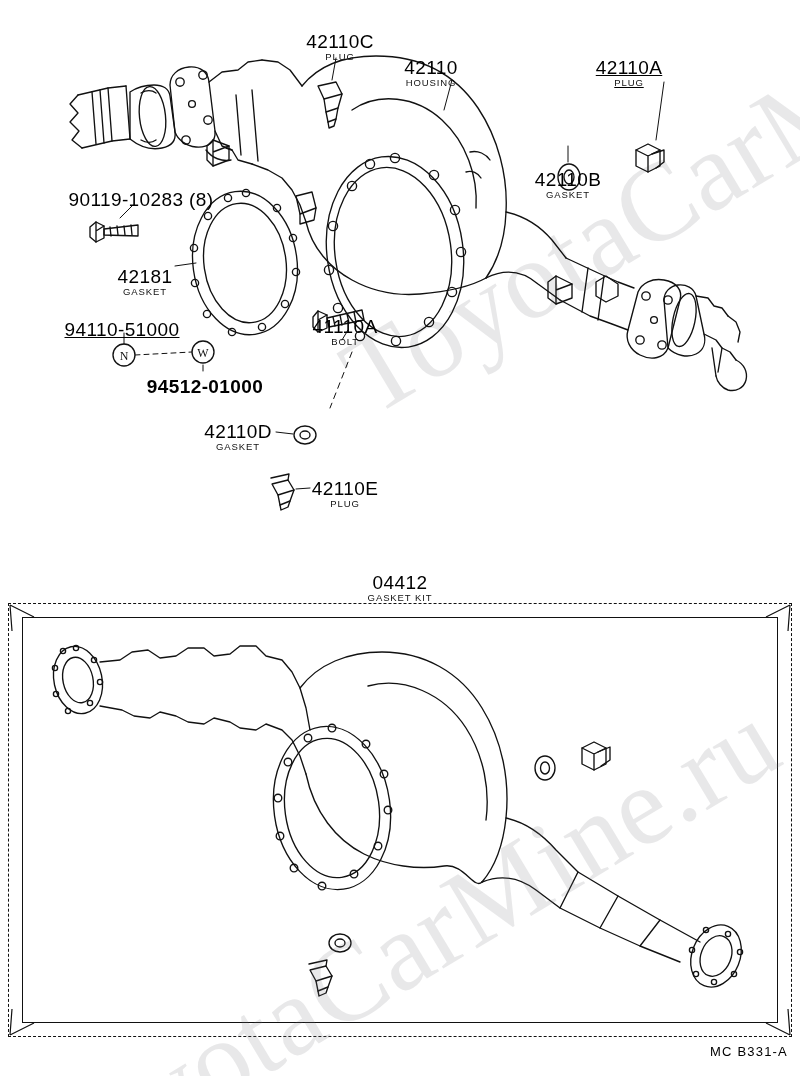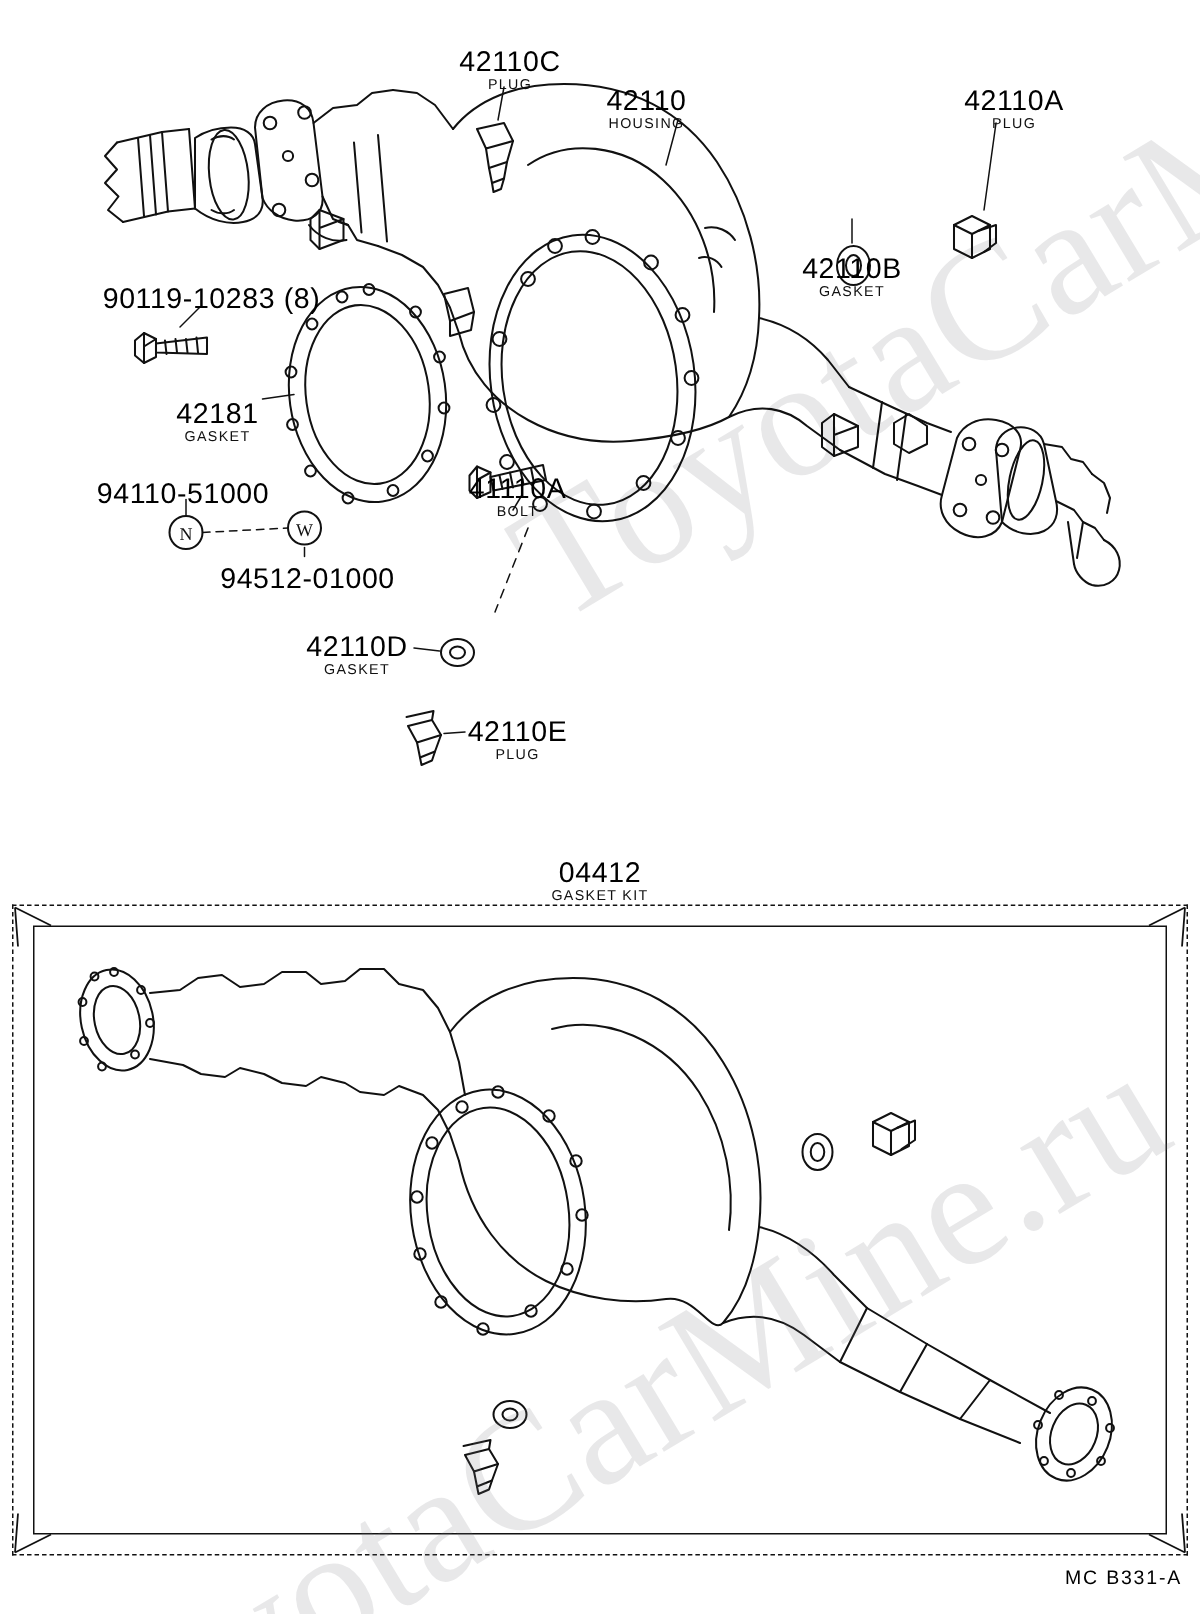--- a/index.html
+++ b/index.html
@@ -365,39 +365,39 @@
   <div class="lbl" style="left:431px; top:58px; transform:translateX(-50%);">
     <span class="num">42110</span>
     <span class="sub">HOUSING</span>
   </div>
 
   <div class="lbl" style="left:568px; top:138px; transform:translateX(-50%);margin-top:32px;">
     <span class="num">42110B</span>
     <span class="sub">GASKET</span>
   </div>
 
-  <div class="lbl" style="left:676px; top:58px; transform:translateX(-50%);">
+  <div class="lbl" style="left:629px; top:58px; transform:translateX(-50%);text-decoration:underline;">
     <span class="num">42110A</span>
     <span class="sub">PLUG</span>
   </div>
 
   <div class="lbl" style="left:141px; top:190px; transform:translateX(-50%);text-align:right;">
     <span class="num">90119-10283 (8)</span>
   </div>
 
   <div class="lbl" style="left:145px; top:252px; transform:translateX(-50%);margin-top:15px;">
     <span class="num">42181</span>
     <span class="sub">GASKET</span>
   </div>
 
-  <div class="lbl" style="left:122px; top:320px; transform:translateX(-50%);">
+  <div class="lbl" style="left:122px; top:320px; transform:translateX(-50%);text-decoration:underline;">
     <span class="num">94110-51000</span>
   </div>
 
-  <div class="lbl" style="left:205px; top:377px; transform:translateX(-50%);">
+  <div class="lbl" style="left:205px; top:377px; transform:translateX(-50%);font-weight:bold;">
     <span class="num">94512-01000</span>
   </div>
 
   <div class="lbl" style="left:345px; top:317px; transform:translateX(-50%);">
     <span class="num">41110A</span>
     <span class="sub">BOLT</span>
   </div>
 
   <div class="lbl" style="left:238px; top:422px; transform:translateX(-50%);">
     <span class="num">42110D</span>

